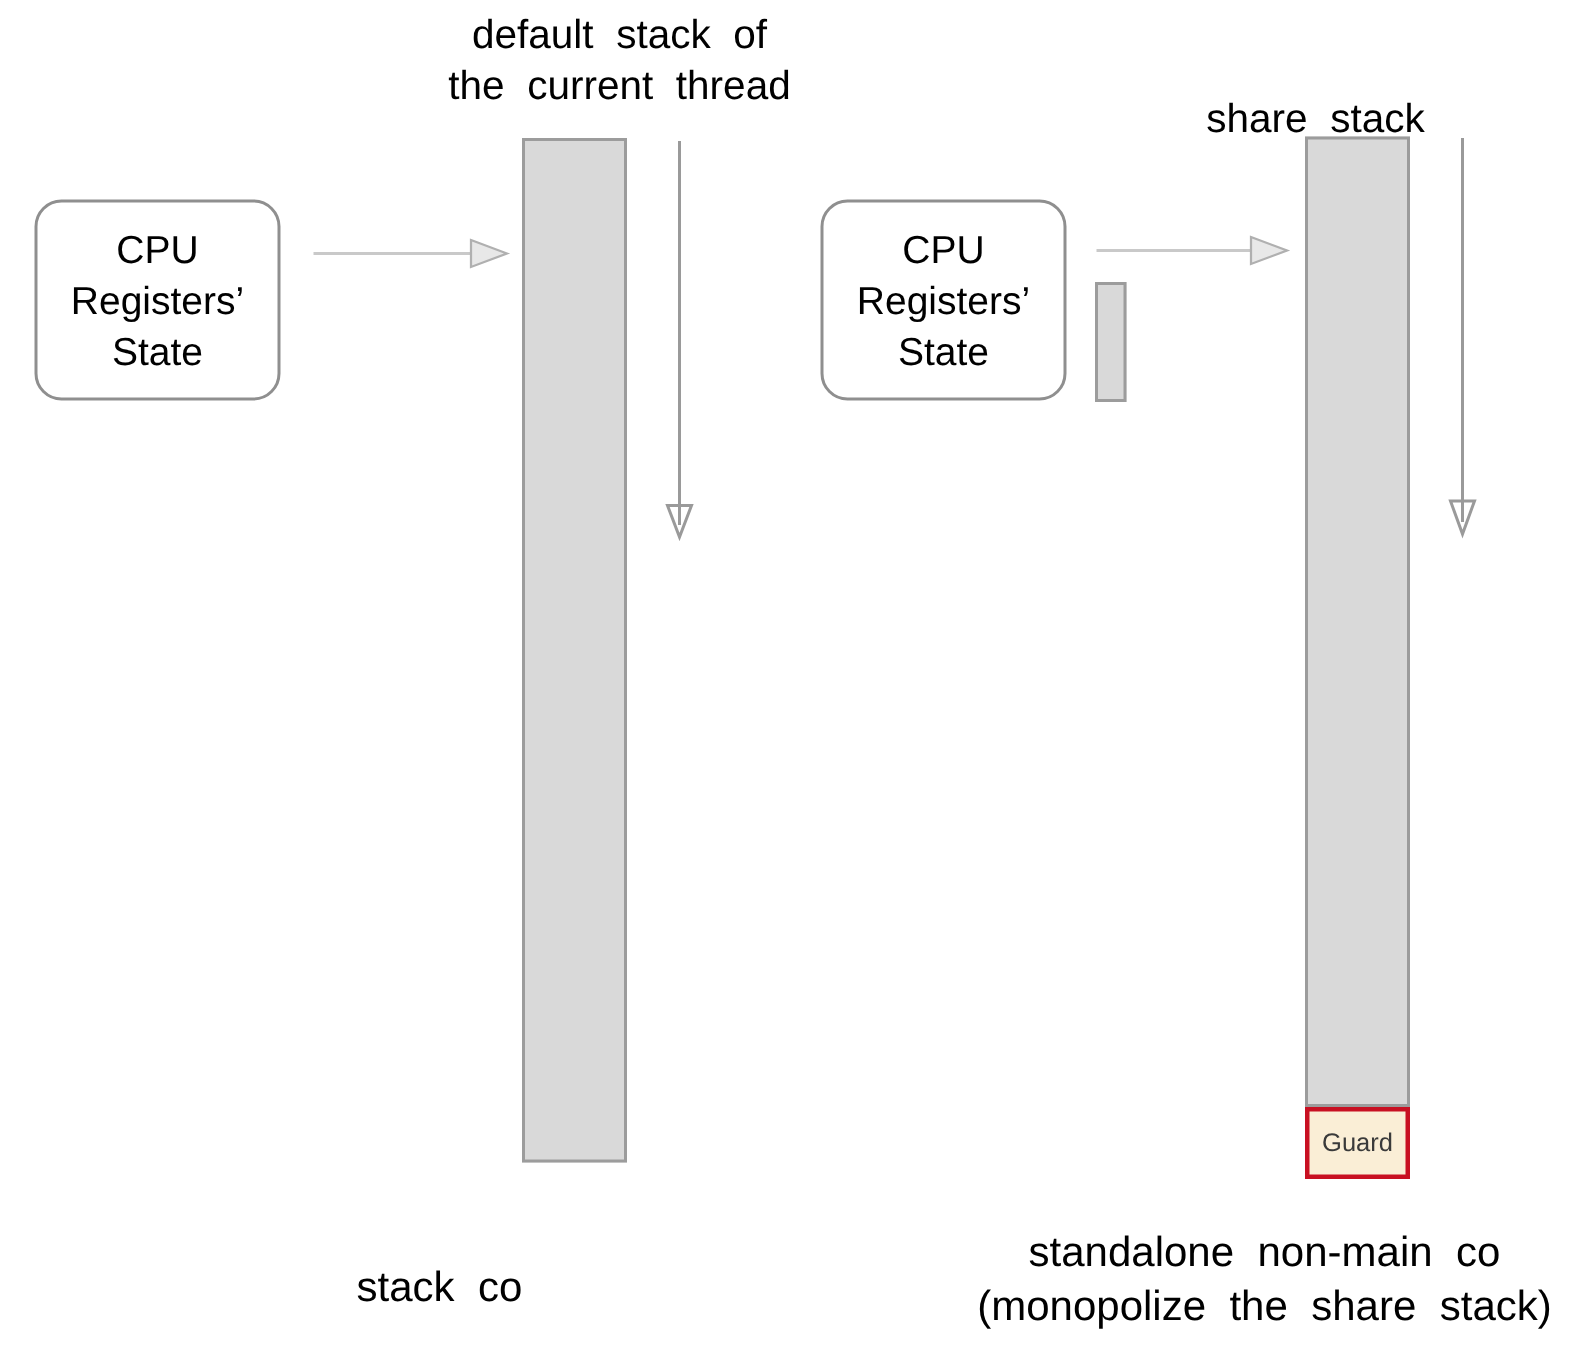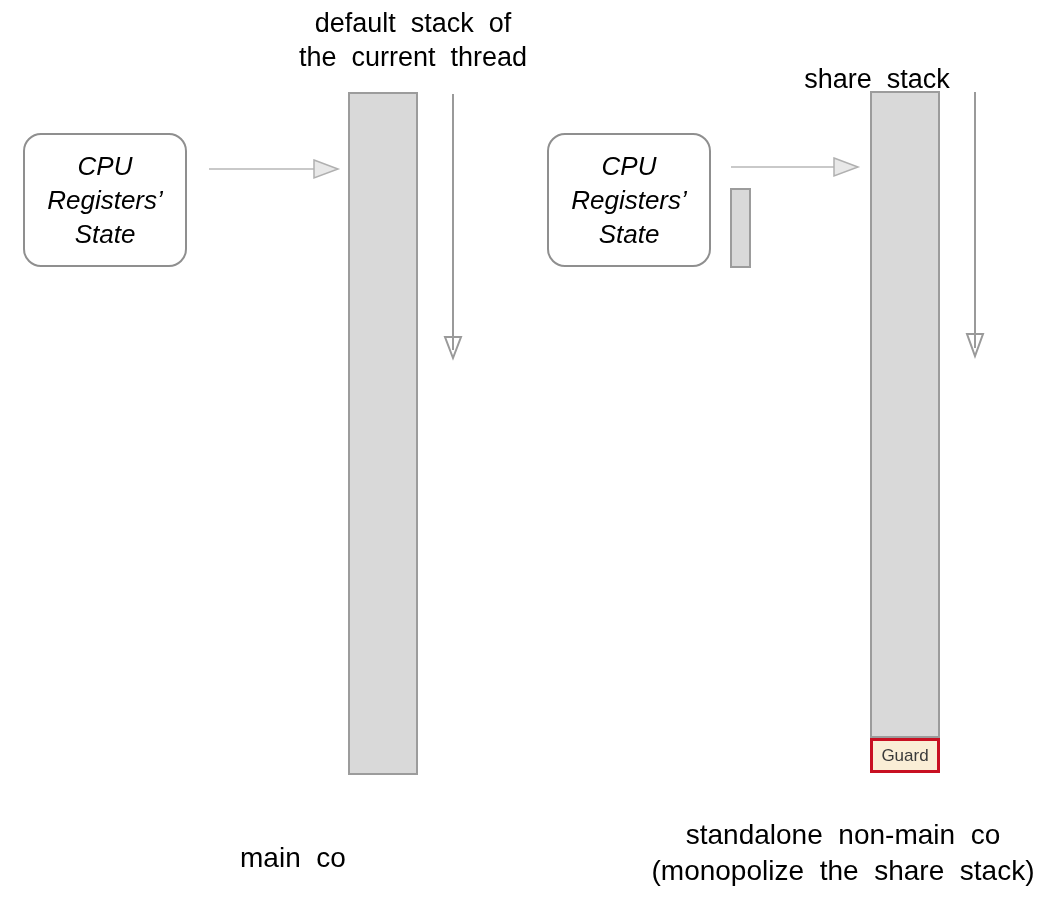--- a/index.html
+++ b/index.html
@@ -41,21 +41,20 @@
   .cpu-box {
     position: absolute;
     width: 164px;
     height: 134px;
     background: #ffffff;
     border: 2px solid var(--box-border);
     border-radius: 18px;
     display: flex;
     align-items: center;
     justify-content: center;
-    font-style: italic;
   }
   .cpu-box .cpu-text {
     font-size: 26px;
     line-height: 34px;
     text-align: center;
     white-space: pre-line;
   }
   .stack {
     position: absolute;
     width: 70px;
@@ -65,21 +64,21 @@
   .mini-stack {
     position: absolute;
     width: 21px;
     height: 80px;
     background: var(--stack-fill);
     border: 2px solid var(--stack-border);
   }
   .guard {
     position: absolute;
     width: 70px;
-    height: 35px;
+    height: 48px;
     background: var(--guard-fill);
     border: 3px solid var(--guard-border);
     display: flex;
     align-items: center;
     justify-content: center;
     text-align: center;
   }
   .guard .guard-text {
     font-size: 17px;
     color: var(--guard-text);
@@ -128,21 +127,21 @@
 the current thread</div>
 
   <div class="cpu-box" style="left:23px; top:133px;">
     <div class="cpu-text">CPU
 Registers’
 State</div>
   </div>
 
   <div class="stack" style="left:348px; top:92px; height:683px;"></div>
 
-  <div class="label caption" style="left:183px; top:840px; width:220px;">main co</div>
+  <div class="label caption" style="left:183px; top:840px; width:220px;">stack co</div>
 
   <div class="label title" style="left:772px; top:42px; width:210px;margin-top:20px;">share stack</div>
 
   <div class="cpu-box" style="left:547px; top:133px;">
     <div class="cpu-text">CPU
 Registers’
 State</div>
   </div>
 
   <div class="mini-stack" style="left:730px; top:188px;"></div>

